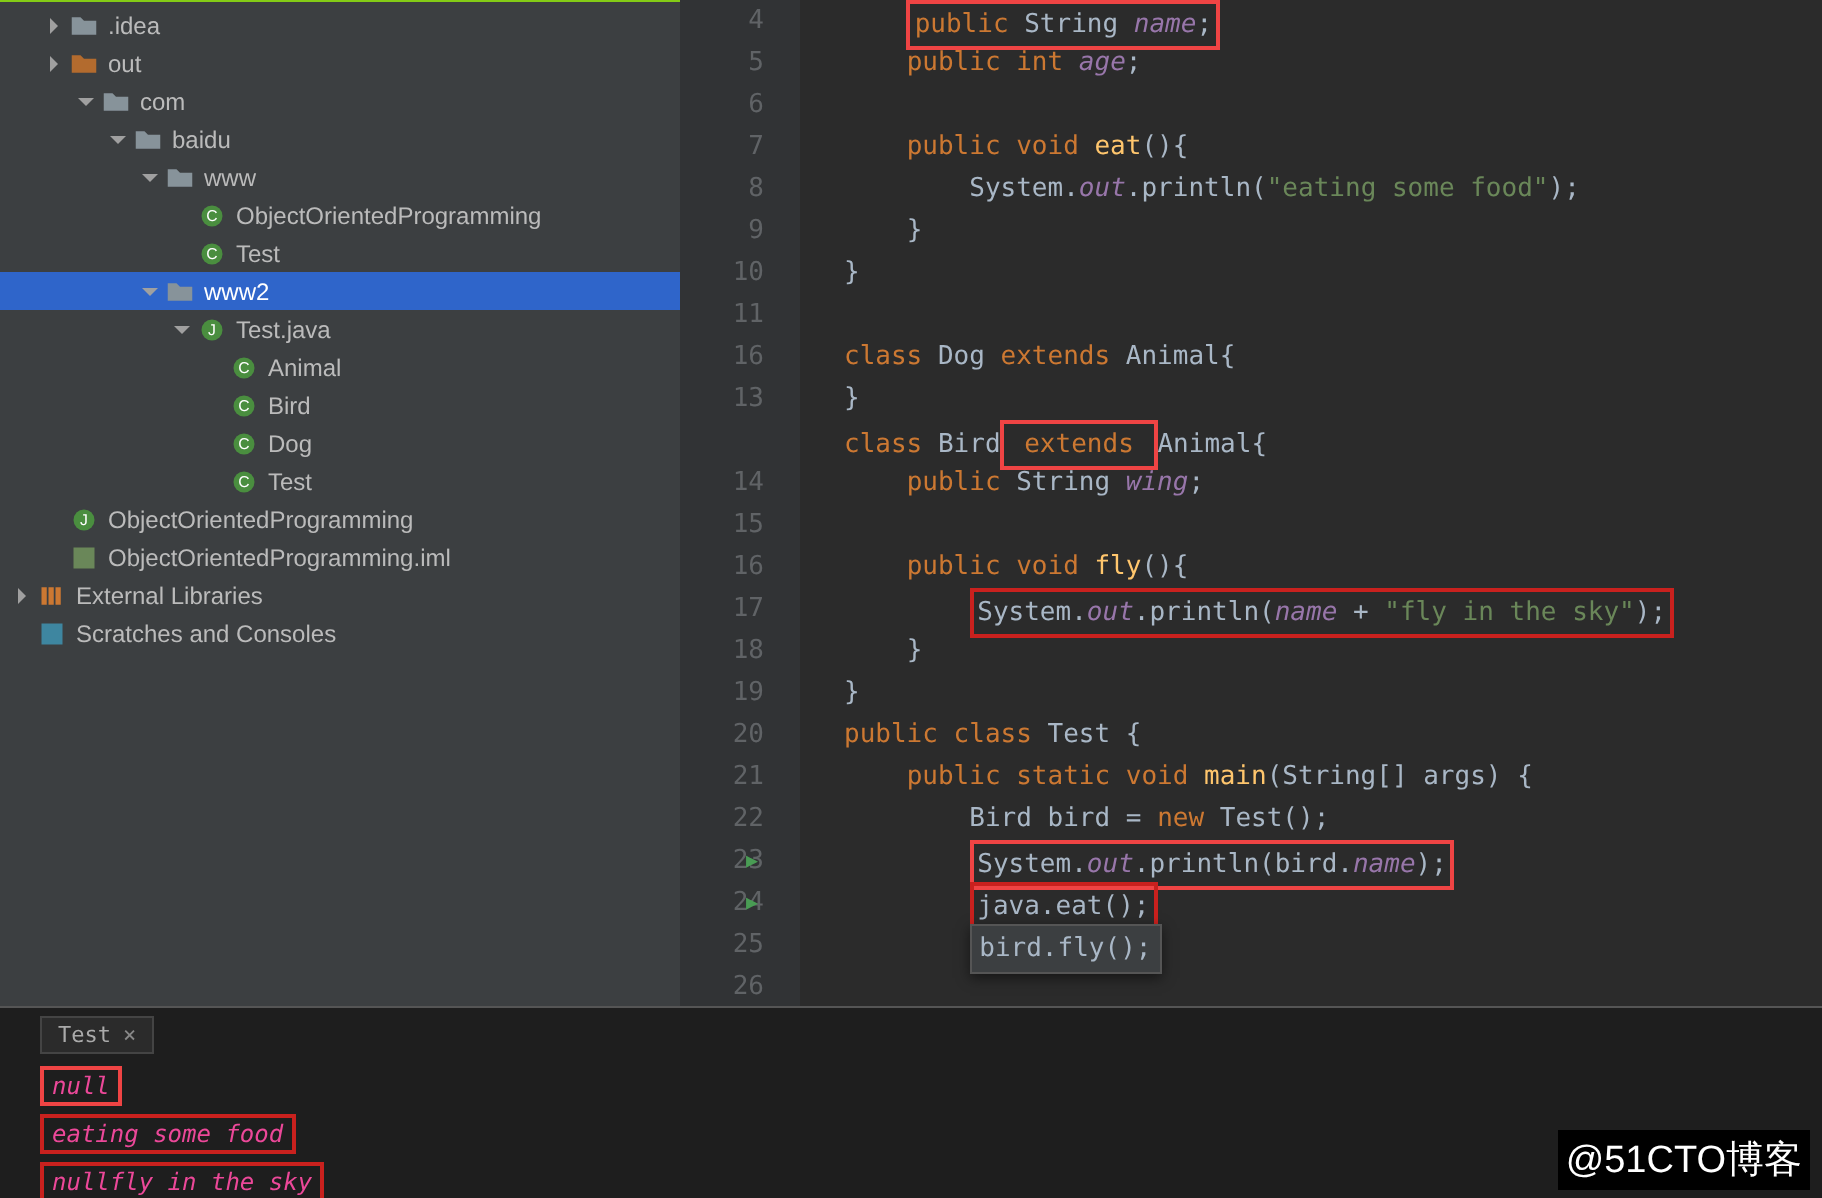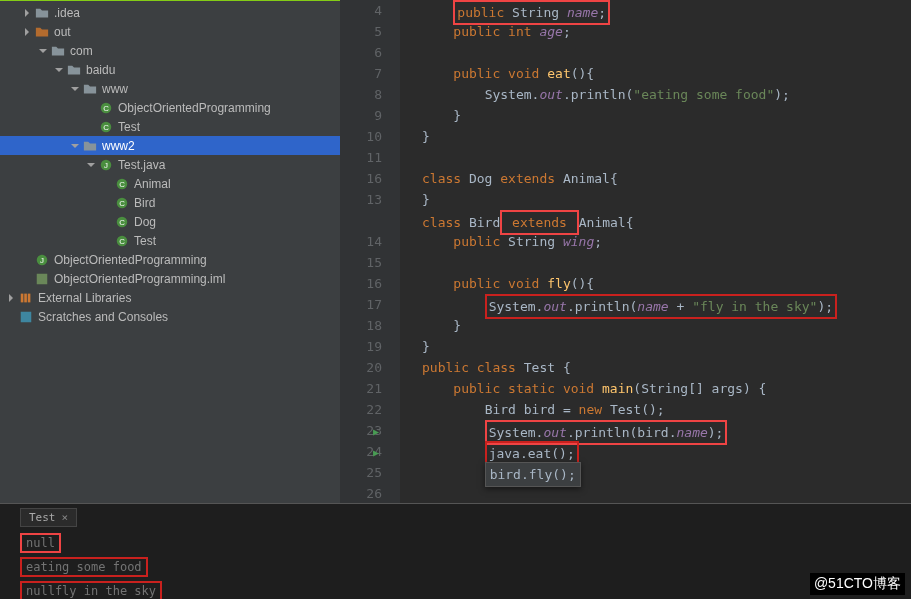--- a/index.html
+++ b/index.html
@@ -29,22 +29,22 @@
 .str { color: #6a8759; }
 .static { color: #9876aa; font-style: italic; }
 .plain { color: #a9b7c6; }
 .box-yellow { border: 2px solid #ef4444; padding: 0 2px; display: inline-block; }
 .box-red { border: 2px solid #c9211e; padding: 0 2px; display: inline-block; }
 .annot { color: #c9211e; font-family: "Segoe UI", sans-serif; font-size: 13px; white-space: normal; width: 490px; line-height: 18px; padding-top: 2px; }
 .terminal { height: 96px; background: #1e1e1e; border-top: 1px solid #555; padding: 4px 0 0 20px; font-family: "Consolas", monospace; font-size: 12px; position: relative; }
 .term-tab { display: inline-flex; align-items: center; background: #2b2b2b; padding: 2px 8px; border: 1px solid #444; font-size: 11px; margin-bottom: 4px; color: #aaa; }
 .term-tab .x { margin-left: 6px; color: #888; }
 .term-line { padding: 2px 0; }
-.term-line .out { display: inline-block; padding: 1px 4px; color: #737373; }
-.watermark { position: absolute; right: 6px; bottom: 4px; color: #fff; font-size: 14px; background: #000; padding: 2px 4px; }
+.term-line .out { display: inline-block; padding: 1px 4px; color: #ec4899; font-style: italic; }
+.watermark { position: absolute; right: 6px; bottom: 4px; color: #fff; font-size: 19px; background: #000; padding: 2px 4px; }
 .gray-shadow { background: #3c3f41; border: 1px solid #555; padding: 1px 4px; display: inline-block; box-shadow: 0 2px 6px rgba(0,0,0,0.5); }
 .tree-top-border { border-top: 1px solid #84cc16; }
 </style>
 </head>
 <body>
 
 <div class="ide">
   <div class="sidebar">
     <div class="tree tree-top-border" id="tree">
         <div class="tree-row">

